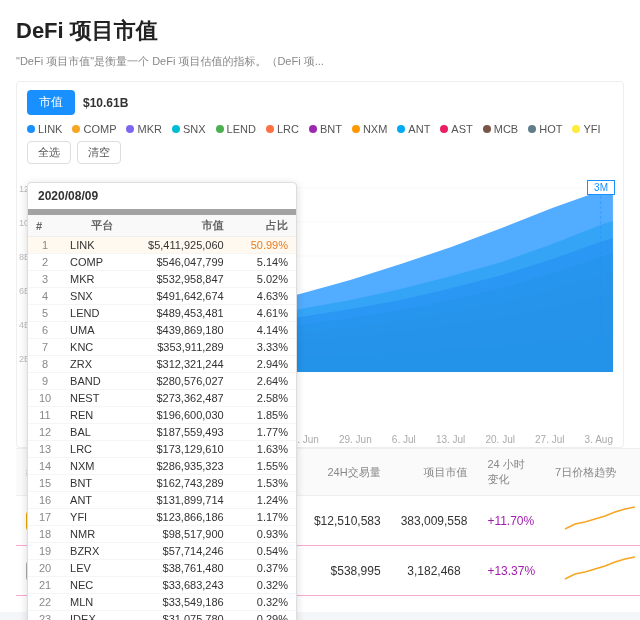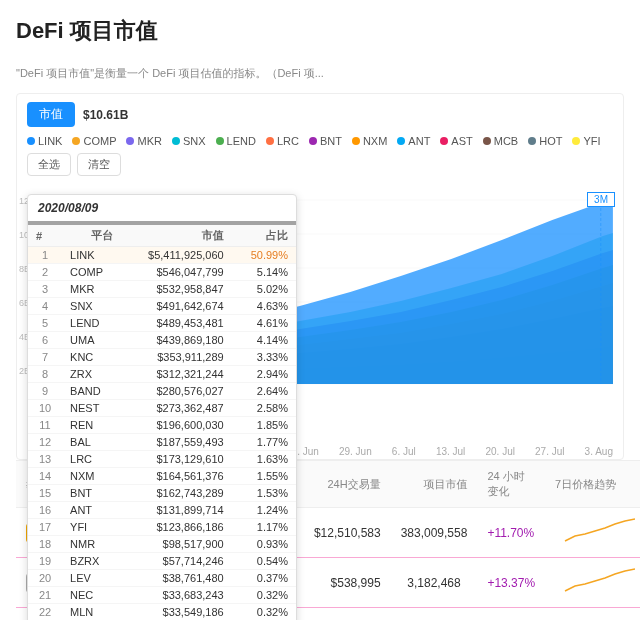--- a/index.html
+++ b/index.html
@@ -1,37 +1,37 @@
 <!DOCTYPE html>
 <html><head>
   <meta charset="utf-8">
   <style>
     * { margin: 0; padding: 0; box-sizing: border-box; }
     body { font-family: -apple-system, BlinkMacSystemFont, 'Segoe UI', sans-serif; background: #f5f6fa; width: 640px; min-height: 620px; font-size: 12px; color: #333; overflow-x: hidden; }
 
     .page { background: #fff; padding: 16px; }
 
-    .page-title { font-size: 22px; font-weight: bold; color: #222; margin-bottom: 20px; }
+    .page-title { font-size: 22px; font-weight: bold; color: #222; margin-bottom: 8px; }
     .page-desc { font-size: 11px; color: #888; margin-bottom: 12px; }
 
     .chart-area { position: relative; background: #fff; border: 1px solid #eee; border-radius: 4px; }
 
     
     .tooltip-popup {
       position: absolute;
       top: 10px; left: 10px;
       background: #fff;
       border: 1px solid #ddd;
       border-radius: 4px;
       box-shadow: 0 2px 8px rgba(0,0,0,0.15);
       z-index: 10;
       width: 270px;
       font-size: 11px;
     }
-    .tooltip-header { padding: 6px 10px; border-bottom: 4px solid #a3a3a3; font-style: italic; }
+    .tooltip-header { padding: 6px 10px; border-bottom: 6px solid #a3a3a3; }
     .tooltip-date { font-weight: bold; color: #333; font-size: 12px; }
     .tooltip-total { color: #555; font-size: 11px; }
     .tooltip-table { width: 100%; border-collapse: collapse; }
     .tooltip-table th { padding: 3px 8px; background: #f9f9f9; color: #666; font-weight: 600; text-align: left; border-bottom: 1px solid #eee; }
     .tooltip-table th:nth-child(2), .tooltip-table th:nth-child(3), .tooltip-table th:nth-child(4) { text-align: right; }
     .tooltip-table td { padding: 2px 8px; border-bottom: 1px solid #f5f5f5; }
     .tooltip-table td:nth-child(1) { color: #888; text-align: center; }
     .tooltip-table td:nth-child(2) { font-weight: 500; }
     .tooltip-table td:nth-child(3), .tooltip-table td:nth-child(4) { text-align: right; color: #333; }
     .tooltip-table tr:nth-child(1) td:nth-child(4) { color: #e67e22; }
@@ -286,21 +286,21 @@
   </tr>
               <tr>
     <td>13</td>
     <td>LRC</td>
     <td>$173,129,610</td>
     <td>1.63%</td>
   </tr>
               <tr>
     <td>14</td>
     <td>NXM</td>
-    <td>$164,561,376</td>
+    <td>$286,935,323</td>
     <td>1.55%</td>
   </tr>
               <tr>
     <td>15</td>
     <td>BNT</td>
     <td>$162,743,289</td>
     <td>1.53%</td>
   </tr>
               <tr>
     <td>16</td>

